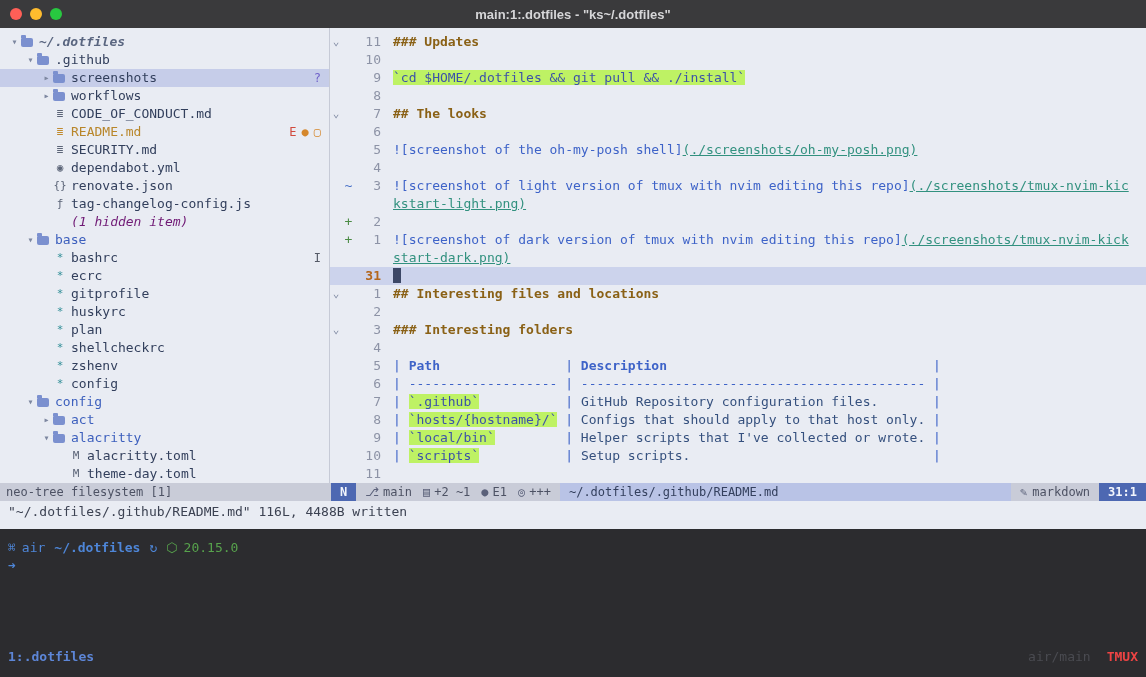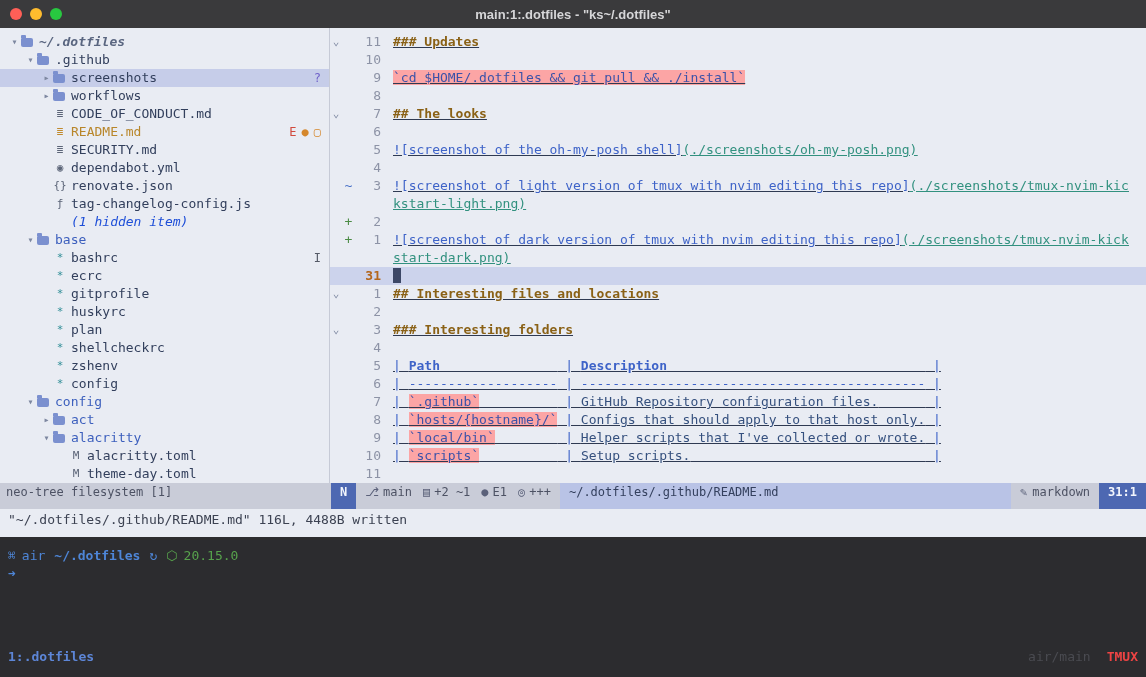--- a/index.html
+++ b/index.html
@@ -23,46 +23,46 @@
   .trow .exp{color:#7d87a0;width:13px;display:inline-block;text-align:center;font-size:10px;flex:0 0 13px;}
   .ficon{display:inline-block;width:12px;height:9px;background:#7b90cf;border-radius:1px 2px 2px 2px;
     position:relative;margin:0 6px 0 0;flex:0 0 12px;}
   .ficon::before{content:"";position:absolute;top:-3px;left:0;width:5px;height:3px;background:inherit;
     border-radius:1px 1px 0 0;}
   .glyph{display:inline-block;width:14px;margin-right:4px;text-align:center;font-size:11px;flex:0 0 14px;}
   .g-dim{color:#5c6578}.g-teal{color:#2e8d96}.g-orange{color:#c08a2e}
   .trow.root .label{font-style:italic;font-weight:bold;color:#5a6680;}
   .trow.blue .label{color:#3c5fbd;}
   .trow.orange .label{color:#b8862b;}
-  .trow.hidden .label{color:#1d4ed8;font-style:italic;}
+  .trow.hidden .label{color:#701a75;font-style:italic;}
   .badges{margin-left:auto;padding-right:8px;display:flex;gap:5px;font-size:12px;}
   .b-purple{color:#6f61c9}.b-red{color:#d14a3d}.b-orange{color:#d5872c}.b-dim{color:#555a66}
 
   
   .editor{flex:1;padding-top:5px;font-size:13px;overflow:hidden;}
   .eline{height:18px;line-height:18px;display:flex;white-space:pre;}
   .eline.cur{background:#ccd3ec;}
   .fold{width:12px;flex:0 0 12px;color:#7d87a0;text-align:center;font-size:11px;}
   .sign{width:13px;flex:0 0 13px;text-align:center;}
   .sign.add{color:#4b8b44}.sign.chg{color:#4a72c8}
   .lnum{width:26px;flex:0 0 26px;text-align:right;color:#8d93a6;margin-right:12px;}
   .eline.cur .lnum{color:#b4661c;font-weight:bold;}
-  .ltext{flex:1;color:#2f3a52;overflow:hidden;text-decoration:underline;}
+  .ltext{flex:1;color:#2f3a52;overflow:hidden;}
   .h{color:#8a6116;font-weight:bold}
-  .code{color:#3c52a8;background:#fca5a5}
+  .code{color:#3c52a8;background:#bef264}
   .link{color:#3e63c8}
   .url{color:#32917f;text-decoration:underline}
   .pipe,.th,.dash{color:#3e63c8}
   .th{font-weight:bold}
   .desc{color:#35507e}
   .txt{color:#2f3a52}
   .cursorblock{display:inline-block;width:8px;height:15px;background:#3c4766;vertical-align:-3px;}
 
   
-  .statusrow{height:26px;display:flex;font-size:12px;line-height:18px;}
+  .statusrow{height:18px;display:flex;font-size:12px;line-height:18px;}
   .tree-status{width:331px;box-sizing:border-box;background:#c9ccd8;color:#4d5264;padding-left:6px;}
   .lualine{flex:1;display:flex;background:#c9ccd8;color:#4d5264;}
   .seg-mode{background:#4d68b2;color:#f2f5fc;font-weight:bold;padding:0 9px;}
   .seg-info{display:flex;gap:11px;padding:0 9px;}
   .seg-info .ic{margin-right:4px;color:#5b617a;}
   .seg-path{flex:1;background:#b9c3e6;color:#34405e;padding:0 9px;}
   .seg-ft{padding:0 9px;display:flex;}
   .seg-ft .ic{margin-right:5px;color:#5b617a;}
   .seg-pos{background:#4d68b2;color:#f2f5fc;padding:0 9px;font-weight:bold;}
 

